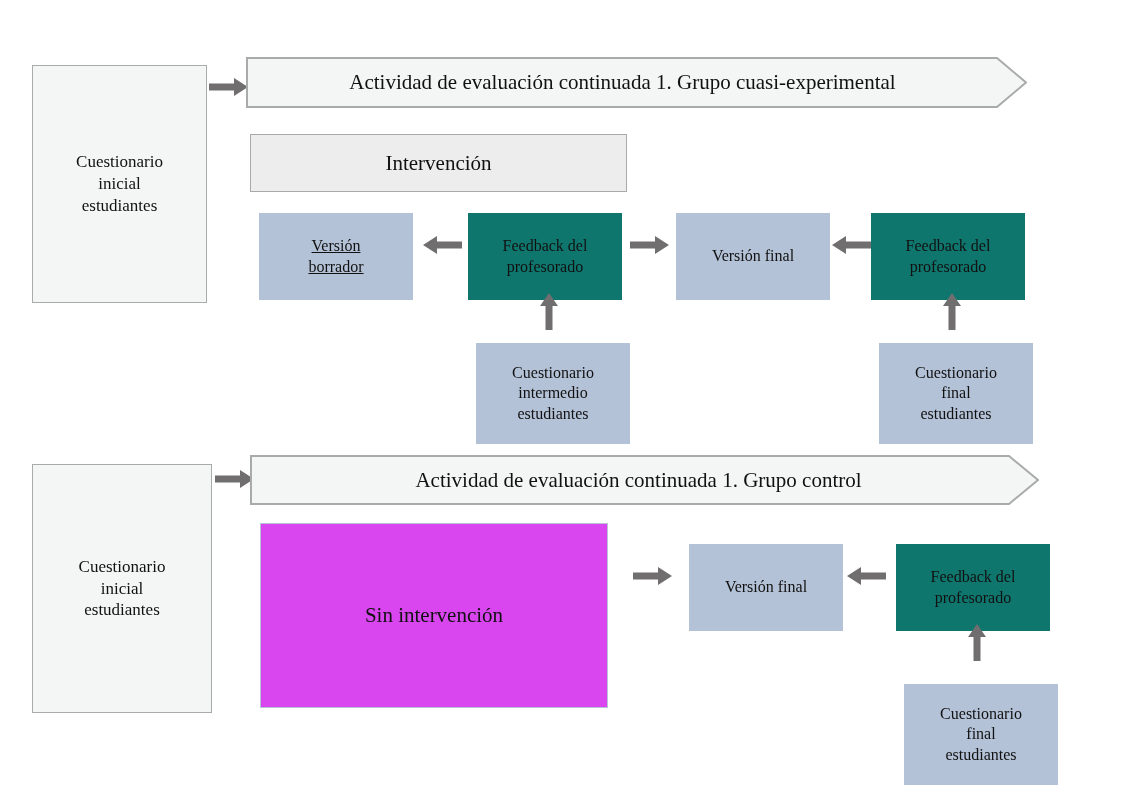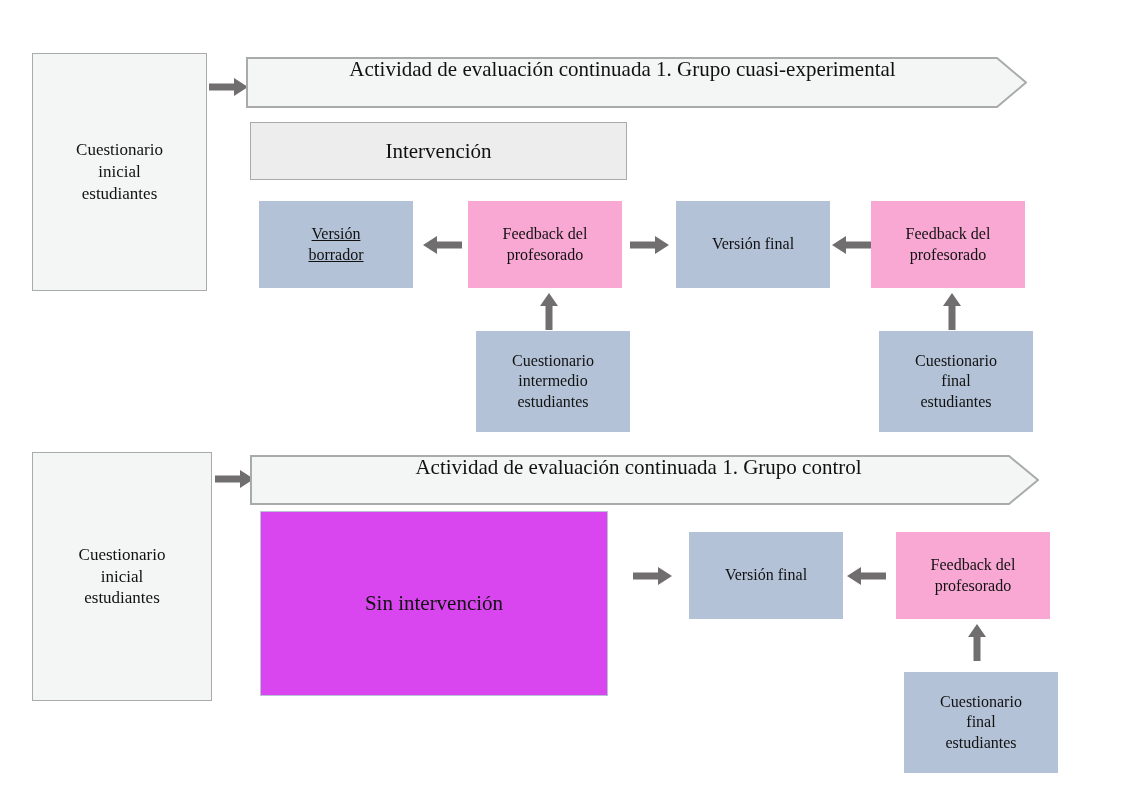--- a/index.html
+++ b/index.html
@@ -18,46 +18,48 @@
   }
   .node {
     position: absolute;
     box-sizing: border-box;
     display: flex;
     align-items: center;
     justify-content: center;
     text-align: center;
     line-height: 1.28;
     white-space: pre-line;
+    margin-top: 12px;
   }
   
   .v-plain {
     background: #f4f5f5;
     border: 1.5px solid #a9aaac;
   }
   .v-lightgray {
     background: #ededee;
     border: 1.5px solid #a9aaac;
   }
   .v-blue {
     background: #b4c2d7;
     border: none;
   }
   .v-gray {
-    background: #f9a8d4;
+    background: #0f766e;
     border: none;
   }
   .v-blueborder {
     background: #d946ef;
     border: 1.5px solid #b7c3d4;
   }
   .banner {
     position: absolute;
     box-sizing: border-box;
     display: flex;
+    align-items: center;
     justify-content: center;
   }
   .banner svg {
     position: absolute;
     left: 0;
     top: 0;
     width: 100%;
     height: 100%;
   }
   .banner .banner-text {

